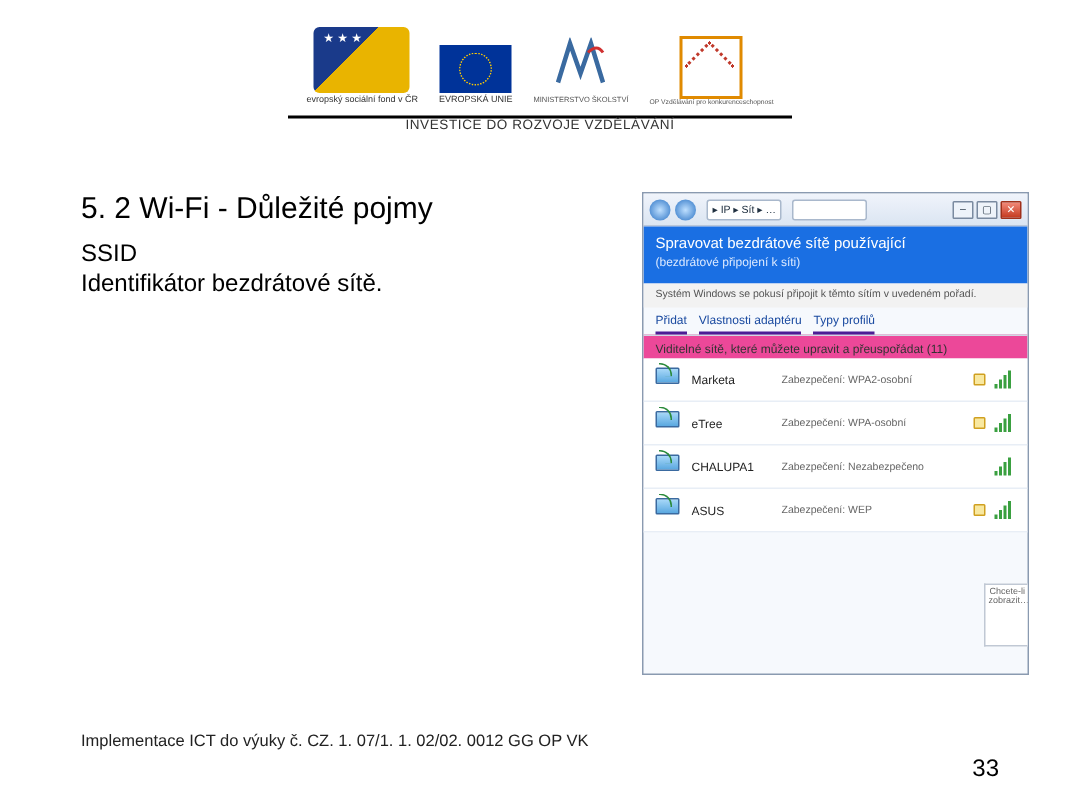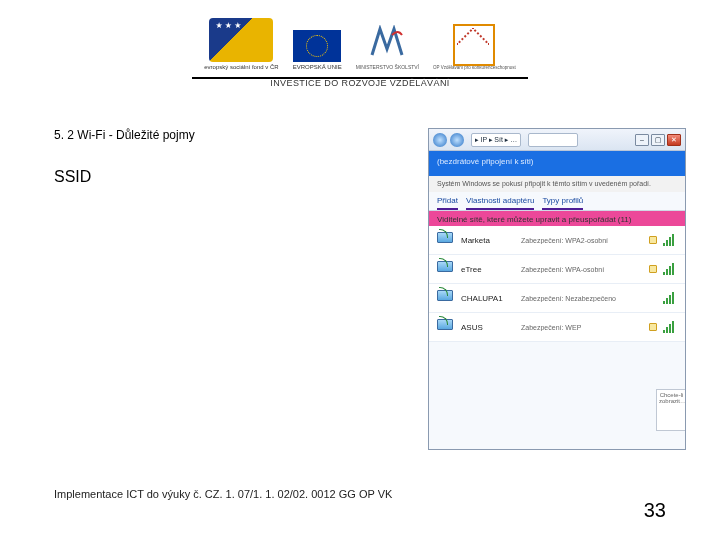--- a/index.html
+++ b/index.html
@@ -38,21 +38,21 @@
   .op-logo { width: 42px; height: 42px; border: 2px solid #e08a00; position: relative; }
   .op-logo::before { content: ""; position: absolute; left: 6px; top: 6px; width: 22px; height: 22px; border: 2px dotted #c0392b; border-right: none; border-bottom: none; transform: rotate(45deg); }
   .op-label { font-size: 4.5px; color: #555; text-align: center; }
   .tagline { position: absolute; top: 78px; width: 100%; text-align: center; font-size: 9px; letter-spacing: 0.4px; color: #333; }
   .content-left {
     position: absolute;
     left: 54px;
     top: 128px;
     width: 300px;
   }
-  .heading { font-size: 12px; margin-bottom: 26px; }
+  .heading { font-size: 20px; margin-bottom: 10px; }
   .term { font-size: 16px; margin-bottom: 2px; }
   .desc { font-size: 16px; }
   .screenshot {
     position: absolute;
     right: 34px;
     top: 128px;
     width: 258px;
     height: 322px;
     border: 1px solid #8a9ab0;
     background: #f6f9fd;
@@ -86,21 +86,21 @@
   .bars-wrap { width: 14px; height: 12px; display: flex; align-items: flex-end; gap: 1px; }
   .bars-wrap span { width: 2px; background: #3aa040; }
   .footer-strip { display: flex; align-items: center; gap: 6px; padding: 6px 8px; background: #fff; }
   .sig-big { width: 14px; height: 14px; display: flex; align-items: flex-end; gap: 1px; }
   .sig-big span:nth-child(1){height:4px;width:2px;background:#3aa040;}
   .sig-big span:nth-child(2){height:7px;width:2px;background:#3aa040;}
   .sig-big span:nth-child(3){height:10px;width:2px;background:#3aa040;}
   .sig-big span:nth-child(4){height:13px;width:2px;background:#e0a020;}
   .side-tab { position: absolute; right: -1px; top: 260px; width: 30px; height: 42px; background: #fff; border: 1px solid #c0c8d4; border-right: none; font-size: 6px; color: #666; padding: 2px; text-align: center; }
   .footer-note { position: absolute; left: 54px; bottom: 40px; font-size: 11px; color: #222; }
-  .page-number { position: absolute; right: 54px; bottom: 18px; font-size: 20px; }
+  .page-number { position: absolute; right: 54px; bottom: 18px; font-size: 16px; }
 </style>
 </head>
 <body>
 
 <div class="header-band">
   <div class="logos">
     <div class="logo-box">
       <div class="esf-logo"></div>
       <div class="esf-label">evropský
 sociální
@@ -125,37 +125,39 @@
       <div class="op-logo"></div>
       <div class="op-label">OP Vzdělávání pro konkurenceschopnost</div>
     </div>
   </div>
 </div>
 <div class="tagline">INVESTICE DO ROZVOJE VZDĚLÁVÁNÍ</div>
 
 <div class="content-left">
   <div class="heading">5. 2 Wi-Fi - Důležité pojmy</div>
   <div class="term">SSID</div>
+  <div class="desc">Identifikátor bezdrátové sítě.</div>
 </div>
 
 <div class="screenshot">
   <div class="titlebar">
     <div class="tb-left">
       <div class="nav-btn"></div>
       <div class="nav-btn"></div>
       <div class="addr">▸ IP ▸ Sít ▸ …</div>
       <div class="search"></div>
     </div>
     <div class="win-btns">
       <div class="win-btn">‒</div>
       <div class="win-btn">▢</div>
       <div class="win-btn close">✕</div>
     </div>
   </div>
   <div class="blueband">
+    <h4>Spravovat bezdrátové sítě používající</h4>
     <div class="sub">(bezdrátové připojení k síti)</div>
   </div>
   <div class="desc-strip">Systém Windows se pokusí připojit k těmto sítím v uvedeném pořadí.</div>
   <div class="tabs">
     <span class="tab">Přidat</span>
     <span class="tab">Vlastnosti adaptéru</span>
     <span class="tab">Typy profilů</span>
   </div>
   <div class="section-label">Viditelné sítě, které můžete upravit a přeuspořádat (11)</div>
   <div class="net-list">

